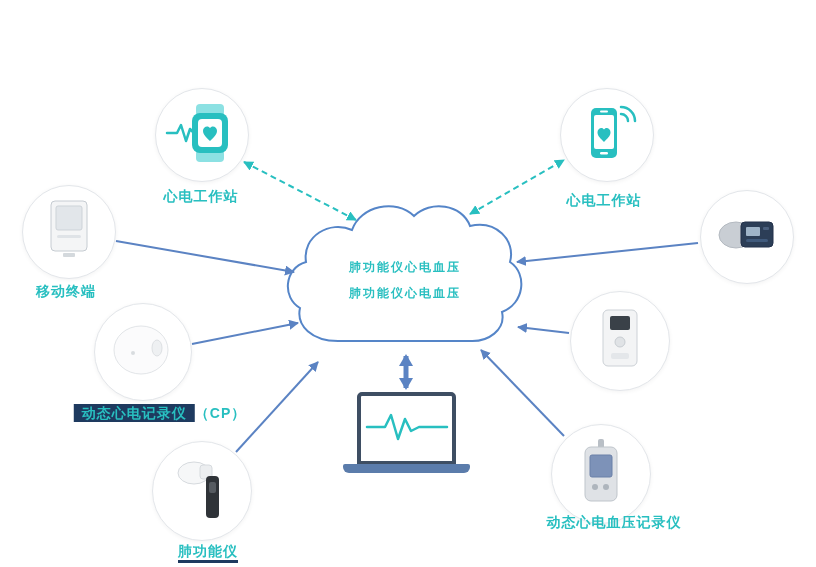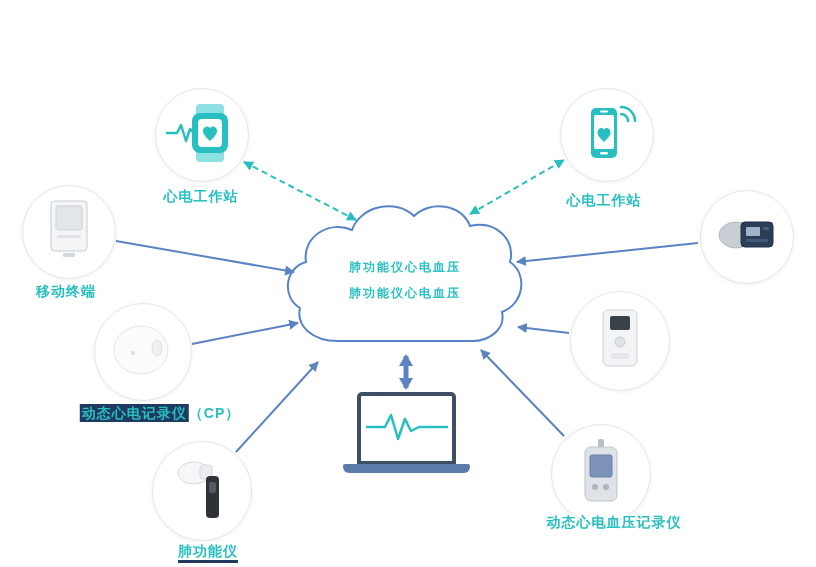--- a/index.html
+++ b/index.html
@@ -16,21 +16,21 @@
   .mk-teal{fill:var(--teal,#28bfc0);}
   .node-circle{
     position:absolute;background:#ffffff;border:1px solid #e3e6ea;border-radius:50%;
     display:flex;align-items:center;justify-content:center;
     box-shadow:0 1px 4px rgba(0,0,0,0.05);
   }
   .node-label{
     position:absolute;color:var(--teal,#28bfc0);font-size:14px;font-weight:600;
     letter-spacing:1px;text-align:center;white-space:nowrap;transform:translateX(-50%);
   }
-  .hl{background:var(--highlight-bg,#1e3a5f);padding:1px 2px;}
+  .hl{background:var(--highlight-bg,#1e3a5f);padding:1px 8px;}
   .sel-underline{border-bottom:3px solid var(--highlight-bg,#1e3a5f);padding-bottom:1px;}
   .cloud-text{
     position:absolute;left:305px;top:254px;width:200px;text-align:center;
     color:var(--teal,#28bfc0);font-size:12px;font-weight:600;line-height:26px;letter-spacing:2px;
   }
   .laptop-screen{
     position:absolute;left:357px;top:392px;width:99px;height:73px;background:#ffffff;
     border:4px solid var(--laptop-bezel,#3e4e63);border-radius:5px 5px 0 0;box-sizing:border-box;
     display:flex;align-items:center;justify-content:center;
   }

